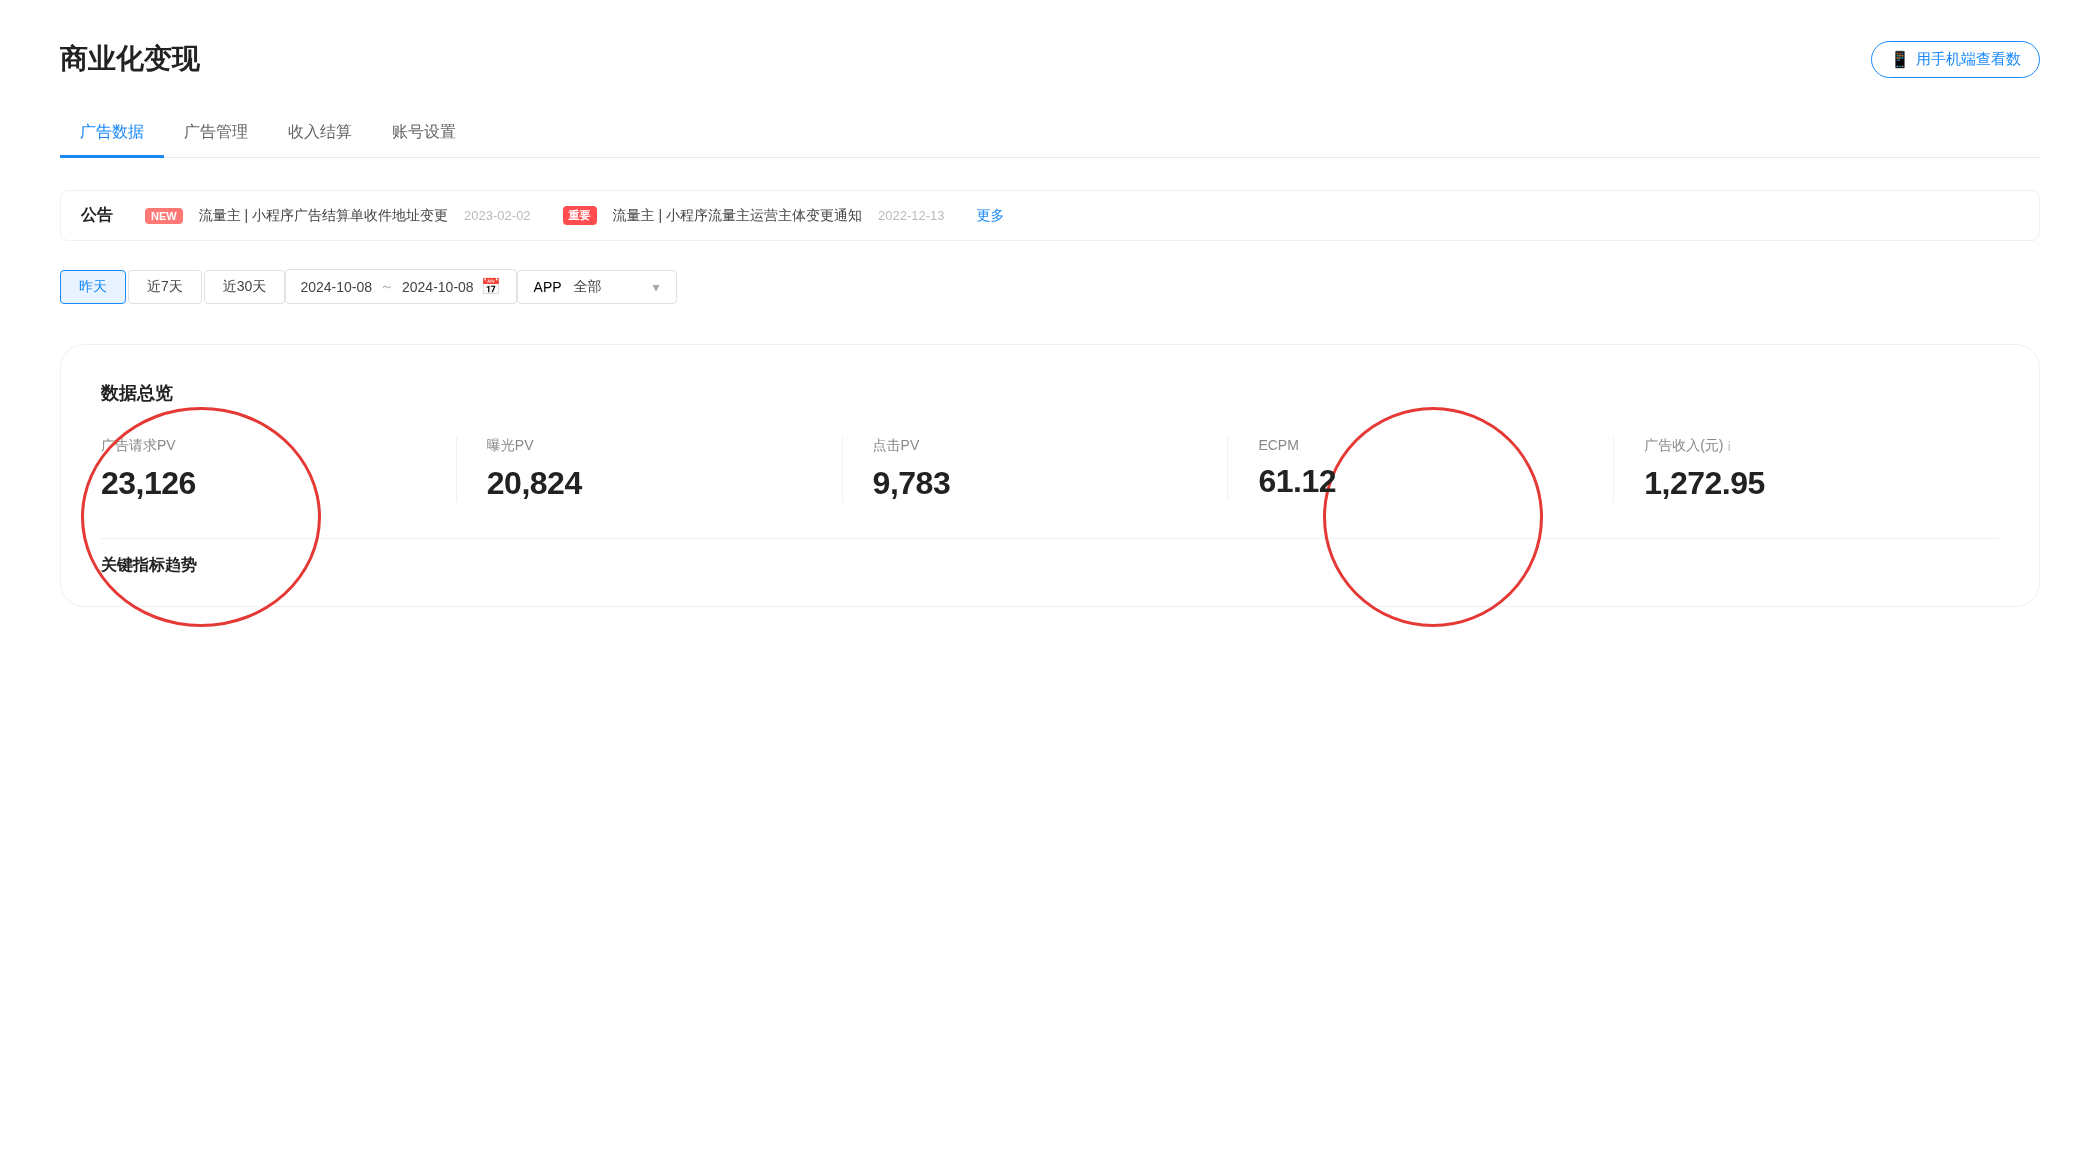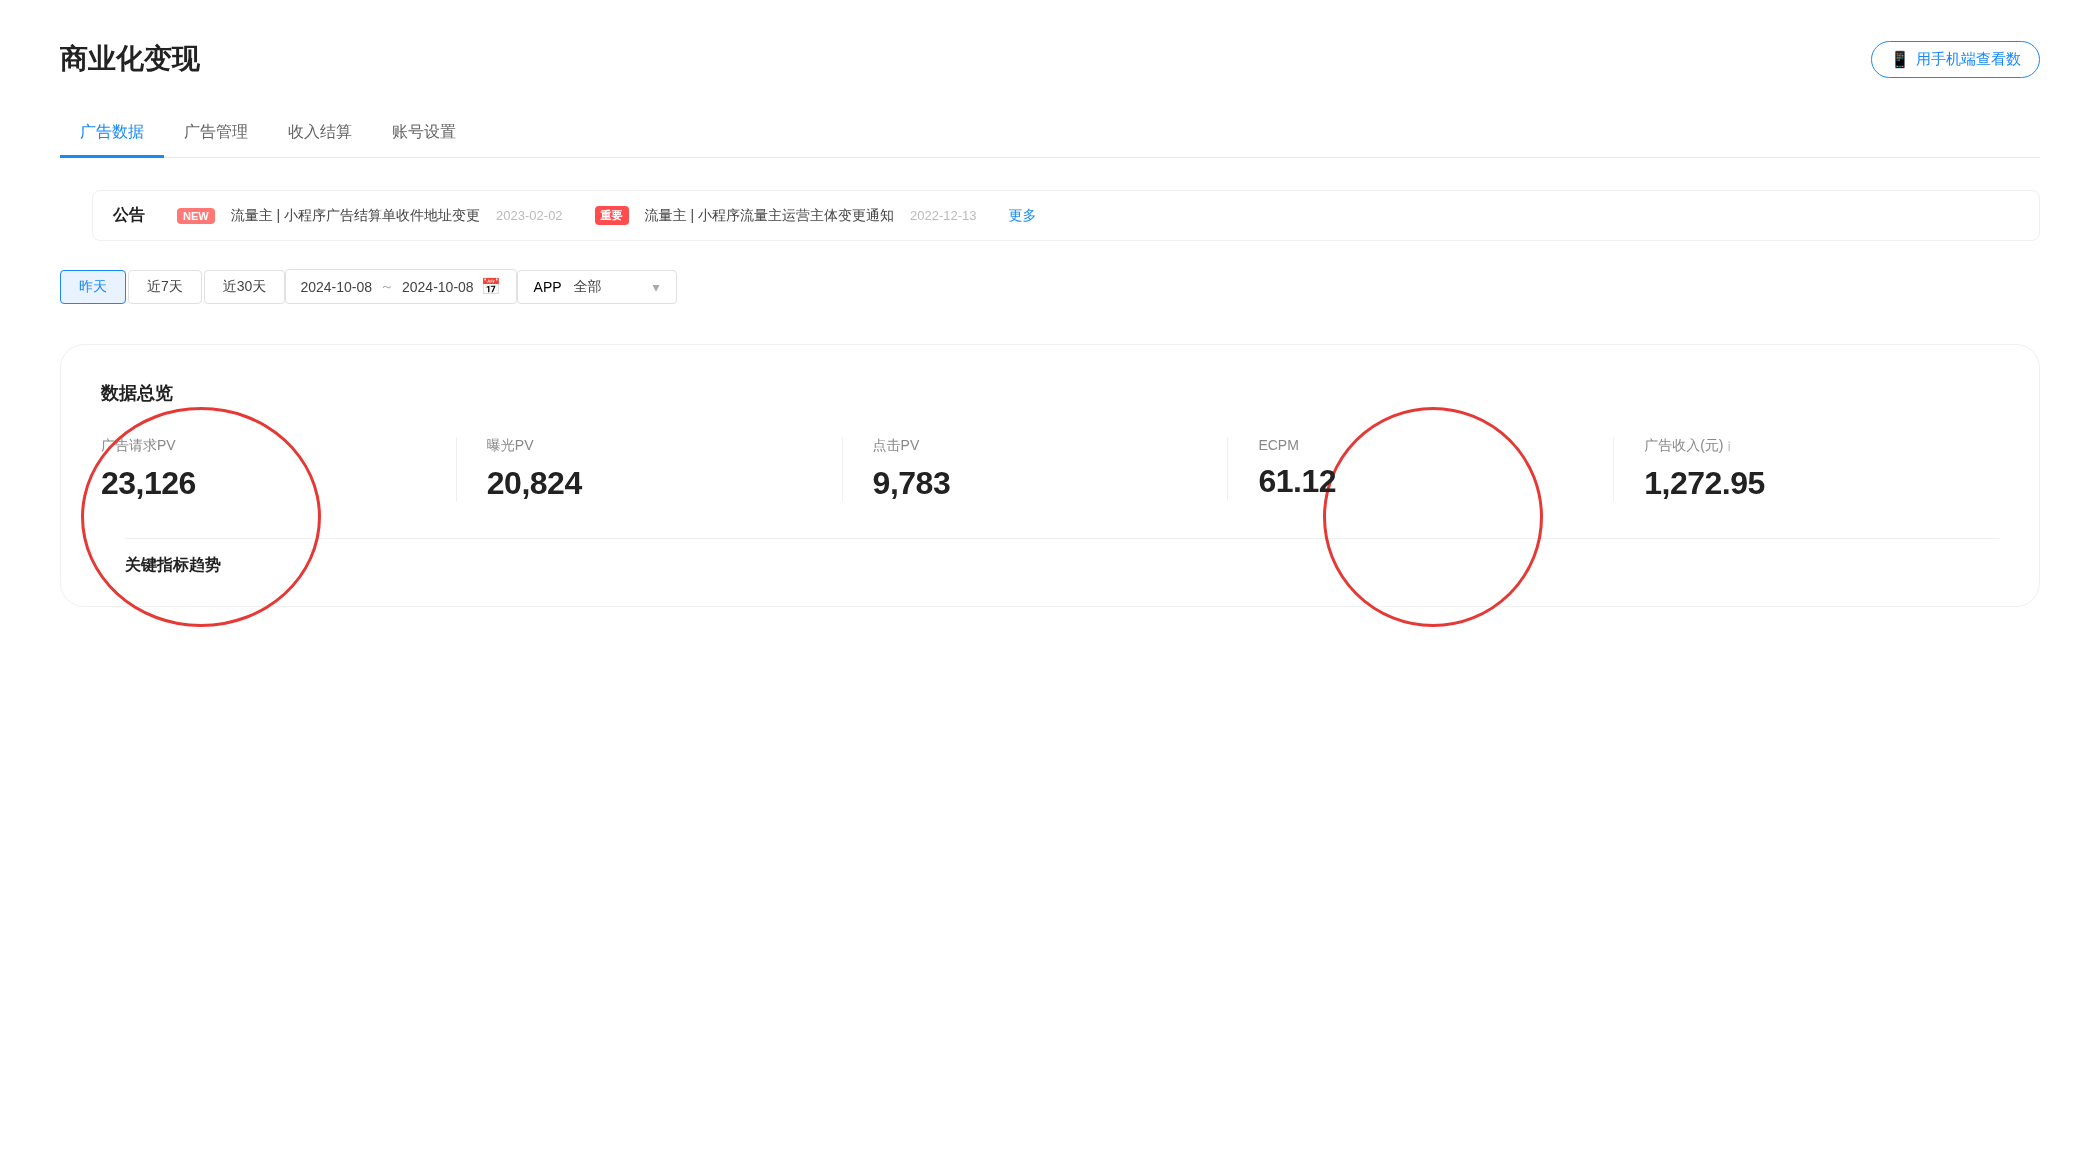--- a/index.html
+++ b/index.html
@@ -68,21 +68,20 @@
       align-items: center;
       gap: 32px;
       background: #fff;
       padding: 14px 20px;
       border-radius: 8px;
       border: 1px solid #f0f0f0;
       margin-bottom: 28px;
       font-size: 14px;
       color: #444;
       overflow: hidden;
-      margin-left: 32px;
     }
     .notice-label {
       font-size: 16px;
       font-weight: 600;
       color: #222;
       white-space: nowrap;
     }
     .notice-item {
       display: flex;
       align-items: center;
@@ -240,21 +239,20 @@
     }
 
     
     .trend-section-title {
       font-size: 16px;
       font-weight: 600;
       color: #222;
       margin-top: 36px;
       padding-top: 16px;
       border-top: 1px solid #f0f0f0;
-      margin-left: 24px;
     }
   </style>
 </head>
 <body>
 
 <div class="page-wrapper">
 
   <div class="page-header">
     <h1 class="page-title">商业化变现</h1>
     <button class="mobile-btn">

